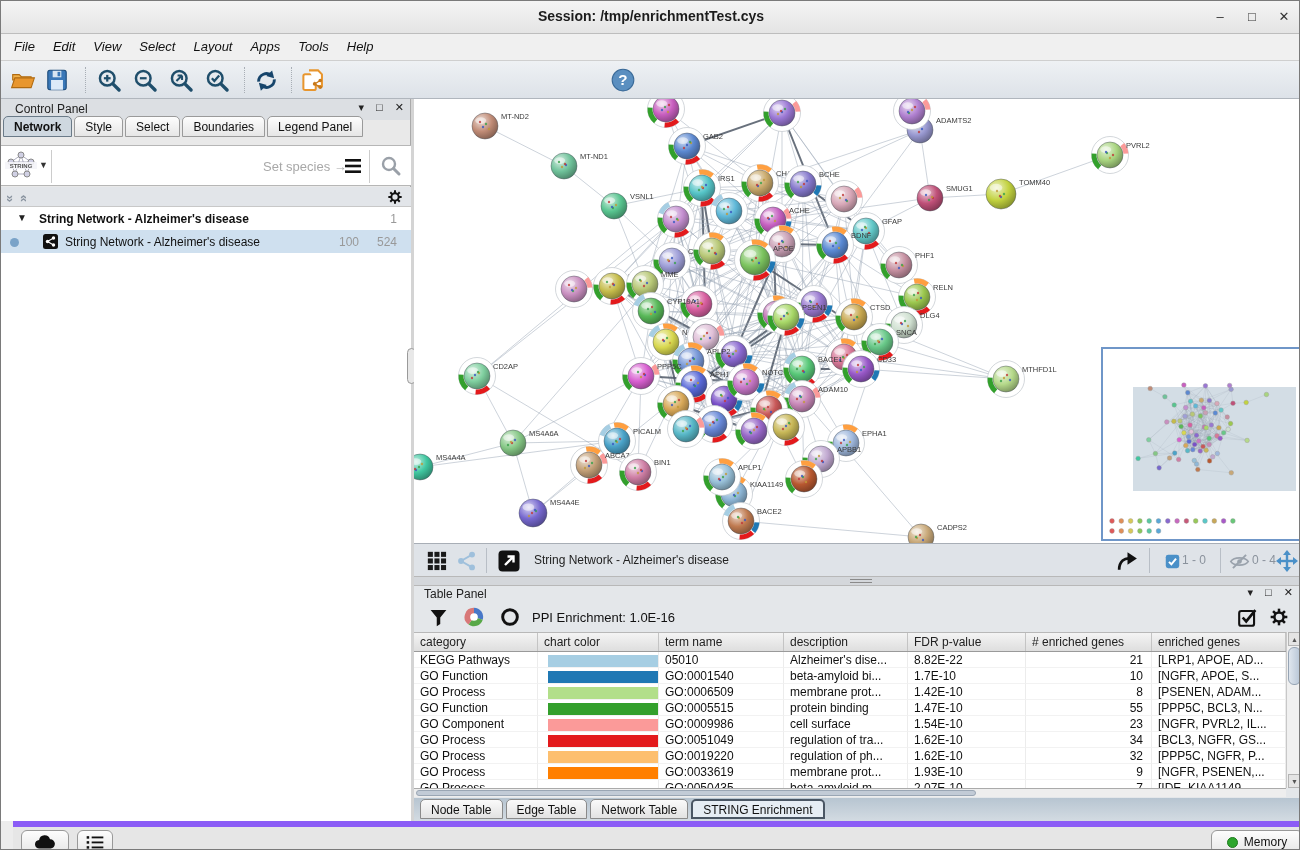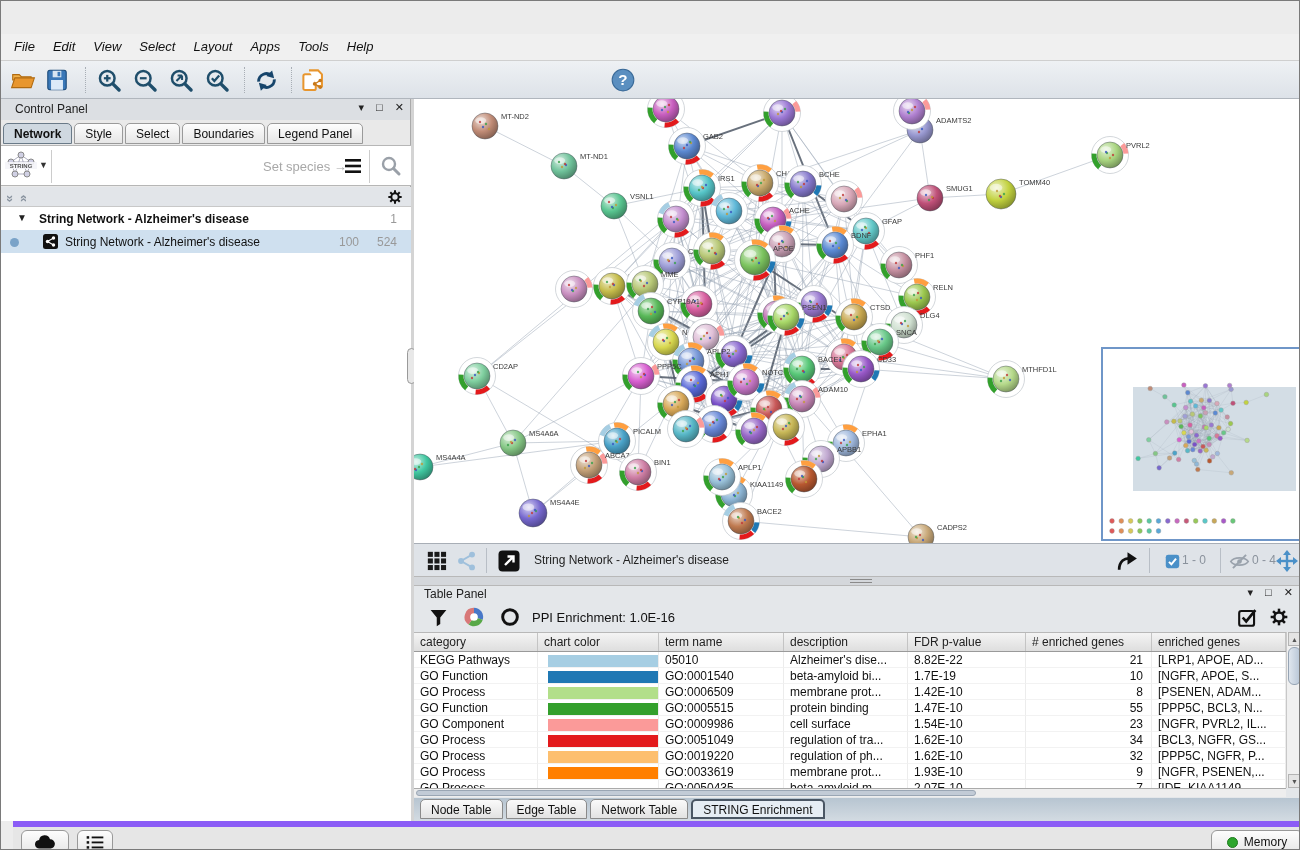--- a/index.html
+++ b/index.html
@@ -16,21 +16,21 @@
   .toolbar{position:absolute;left:0;top:60px;width:1300px;height:38px;background:linear-gradient(#eef1f4,#dde2e8);border-bottom:1px solid #b0b6bd;}
   .tbicon{position:absolute;top:5px;width:28px;height:28px;display:inline-flex;align-items:center;justify-content:center;}
   .tbsep{position:absolute;top:6px;width:1px;height:26px;border-left:1px dotted #a8aeb5;}
   .searchbox{position:absolute;left:358px;top:67px;width:238px;height:24px;border:1px solid #9aa0a8;background:#fff;font-size:12px;padding:0 6px;color:#333;}
   .searchbox::placeholder{color:#555;}
   
   .cpanel{position:absolute;left:0;top:98px;width:410px;height:722px;background:#e9e9e9;border-right:1px solid #aaa;}
   .cp-head{position:absolute;left:0;top:0;width:100%;height:21px;background:#dcdfe3;font-size:12px;color:#222;padding:3px 0 0 14px;}
   .cp-headbtns{position:absolute;right:6px;top:2px;font-size:11px;color:#222;}
   .cp-headbtns span{margin-left:9px;}
-  .cp-tabs{position:absolute;left:2px;top:24px;height:23px;width:100%;}
+  .cp-tabs{position:absolute;left:2px;top:17px;height:23px;width:100%;}
   .cp-tab{display:inline-block;height:21px;padding:3px 10px 0 10px;font-size:12px;color:#111;background:linear-gradient(#fdfdfd,#e6e6e6);border:1px solid #9a9a9a;border-radius:5px 5px 0 0;margin-right:2px;}
   .cp-tab.active{background:#cfd8e0;border-color:#6a7a88;font-weight:bold;}
   .stringbar{position:absolute;left:0;top:46px;width:410px;height:41px;background:#fff;border-top:1px solid #b6b6b6;border-bottom:1px solid #b6b6b6;}
   .stringlogo{position:absolute;left:2px;top:5px;width:36px;height:30px;}
   .stringcaret{position:absolute;left:38px;top:14px;font-size:9px;color:#333;}
   .stringsep1{position:absolute;left:50px;top:4px;height:33px;border-left:1px solid #ccc;}
   .stringinput{position:absolute;left:56px;top:8px;width:200px;height:24px;border:none;outline:none;font-size:13px;color:#333;}
   .stringinput::placeholder{color:#a8a8a8;}
   .species{position:absolute;left:262px;top:13px;font-size:13px;color:#a8a8a8;}
   .stringsep2{position:absolute;left:368px;top:4px;height:33px;border-left:1px solid #ccc;}
@@ -96,20 +96,26 @@
   
   .statusbar{position:absolute;left:12px;top:820px;width:1300px;height:30px;background:#e6e6e6;border-top:6px solid #8b5cf6;}
   .sbtn{position:absolute;top:3px;height:24px;background:linear-gradient(#fdfdfd,#e6e6e6);border:1px solid #999;border-radius:6px;display:flex;align-items:center;justify-content:center;font-size:12px;color:#111;}
   .memdot{width:11px;height:11px;border-radius:50%;background:#2ca52c;margin-right:6px;border:1px solid #1d7a1d;}
 </style>
 </head>
 <body>
 
 <div class="app">
 
+  <div class="titlebar">
+    <span class="title">Session: /tmp/enrichmentTest.cys</span>
+    <span class="winbtn" style="right:68px;">–</span>
+    <span class="winbtn" style="right:36px;">□</span>
+    <span class="winbtn" style="right:4px;">✕</span>
+  </div>
 
   <div class="menubar" id="menubar"><span class="menuitem">File</span><span class="menuitem">Edit</span><span class="menuitem">View</span><span class="menuitem">Select</span><span class="menuitem">Layout</span><span class="menuitem">Apps</span><span class="menuitem">Tools</span><span class="menuitem">Help</span></div>
 
   <div class="toolbar">
     <span class="tbicon" style="left:8px;">
       <svg width="26" height="26" viewBox="0 0 24 24">
           <path d="M2.5 7h6l2 2h9v3h-17z" fill="#f2b24a" stroke="#b06a10"></path>
           <path d="M1.5 19 4.5 10h18l-3 9z" fill="#e8962e" stroke="#b06a10"></path>
         </svg>
     </span>
@@ -2415,21 +2421,21 @@
             <div class="td num" style="width: 126px;">21</div>
             <div class="td" style="width: 134px;">[LRP1, APOE, AD...</div>
           </div>
           <div class="tr">
             <div class="td" style="width: 124px;">GO Function</div>
             <div class="td" style="width: 121px;">
               <div class="swatch" style="background: rgb(31, 120, 180);"></div>
             </div>
             <div class="td" style="width: 125px;">GO:0001540</div>
             <div class="td" style="width: 124px;">beta-amyloid bi...</div>
-            <div class="td" style="width: 118px;">1.7E-19</div>
+            <div class="td" style="width: 118px;">1.7E-10</div>
             <div class="td num" style="width: 126px;">10</div>
             <div class="td" style="width: 134px;">[NGFR, APOE, S...</div>
           </div>
           <div class="tr">
             <div class="td" style="width: 124px;">GO Process</div>
             <div class="td" style="width: 121px;">
               <div class="swatch" style="background: rgb(178, 223, 138);"></div>
             </div>
             <div class="td" style="width: 125px;">GO:0006509</div>
             <div class="td" style="width: 124px;">membrane prot...</div>

